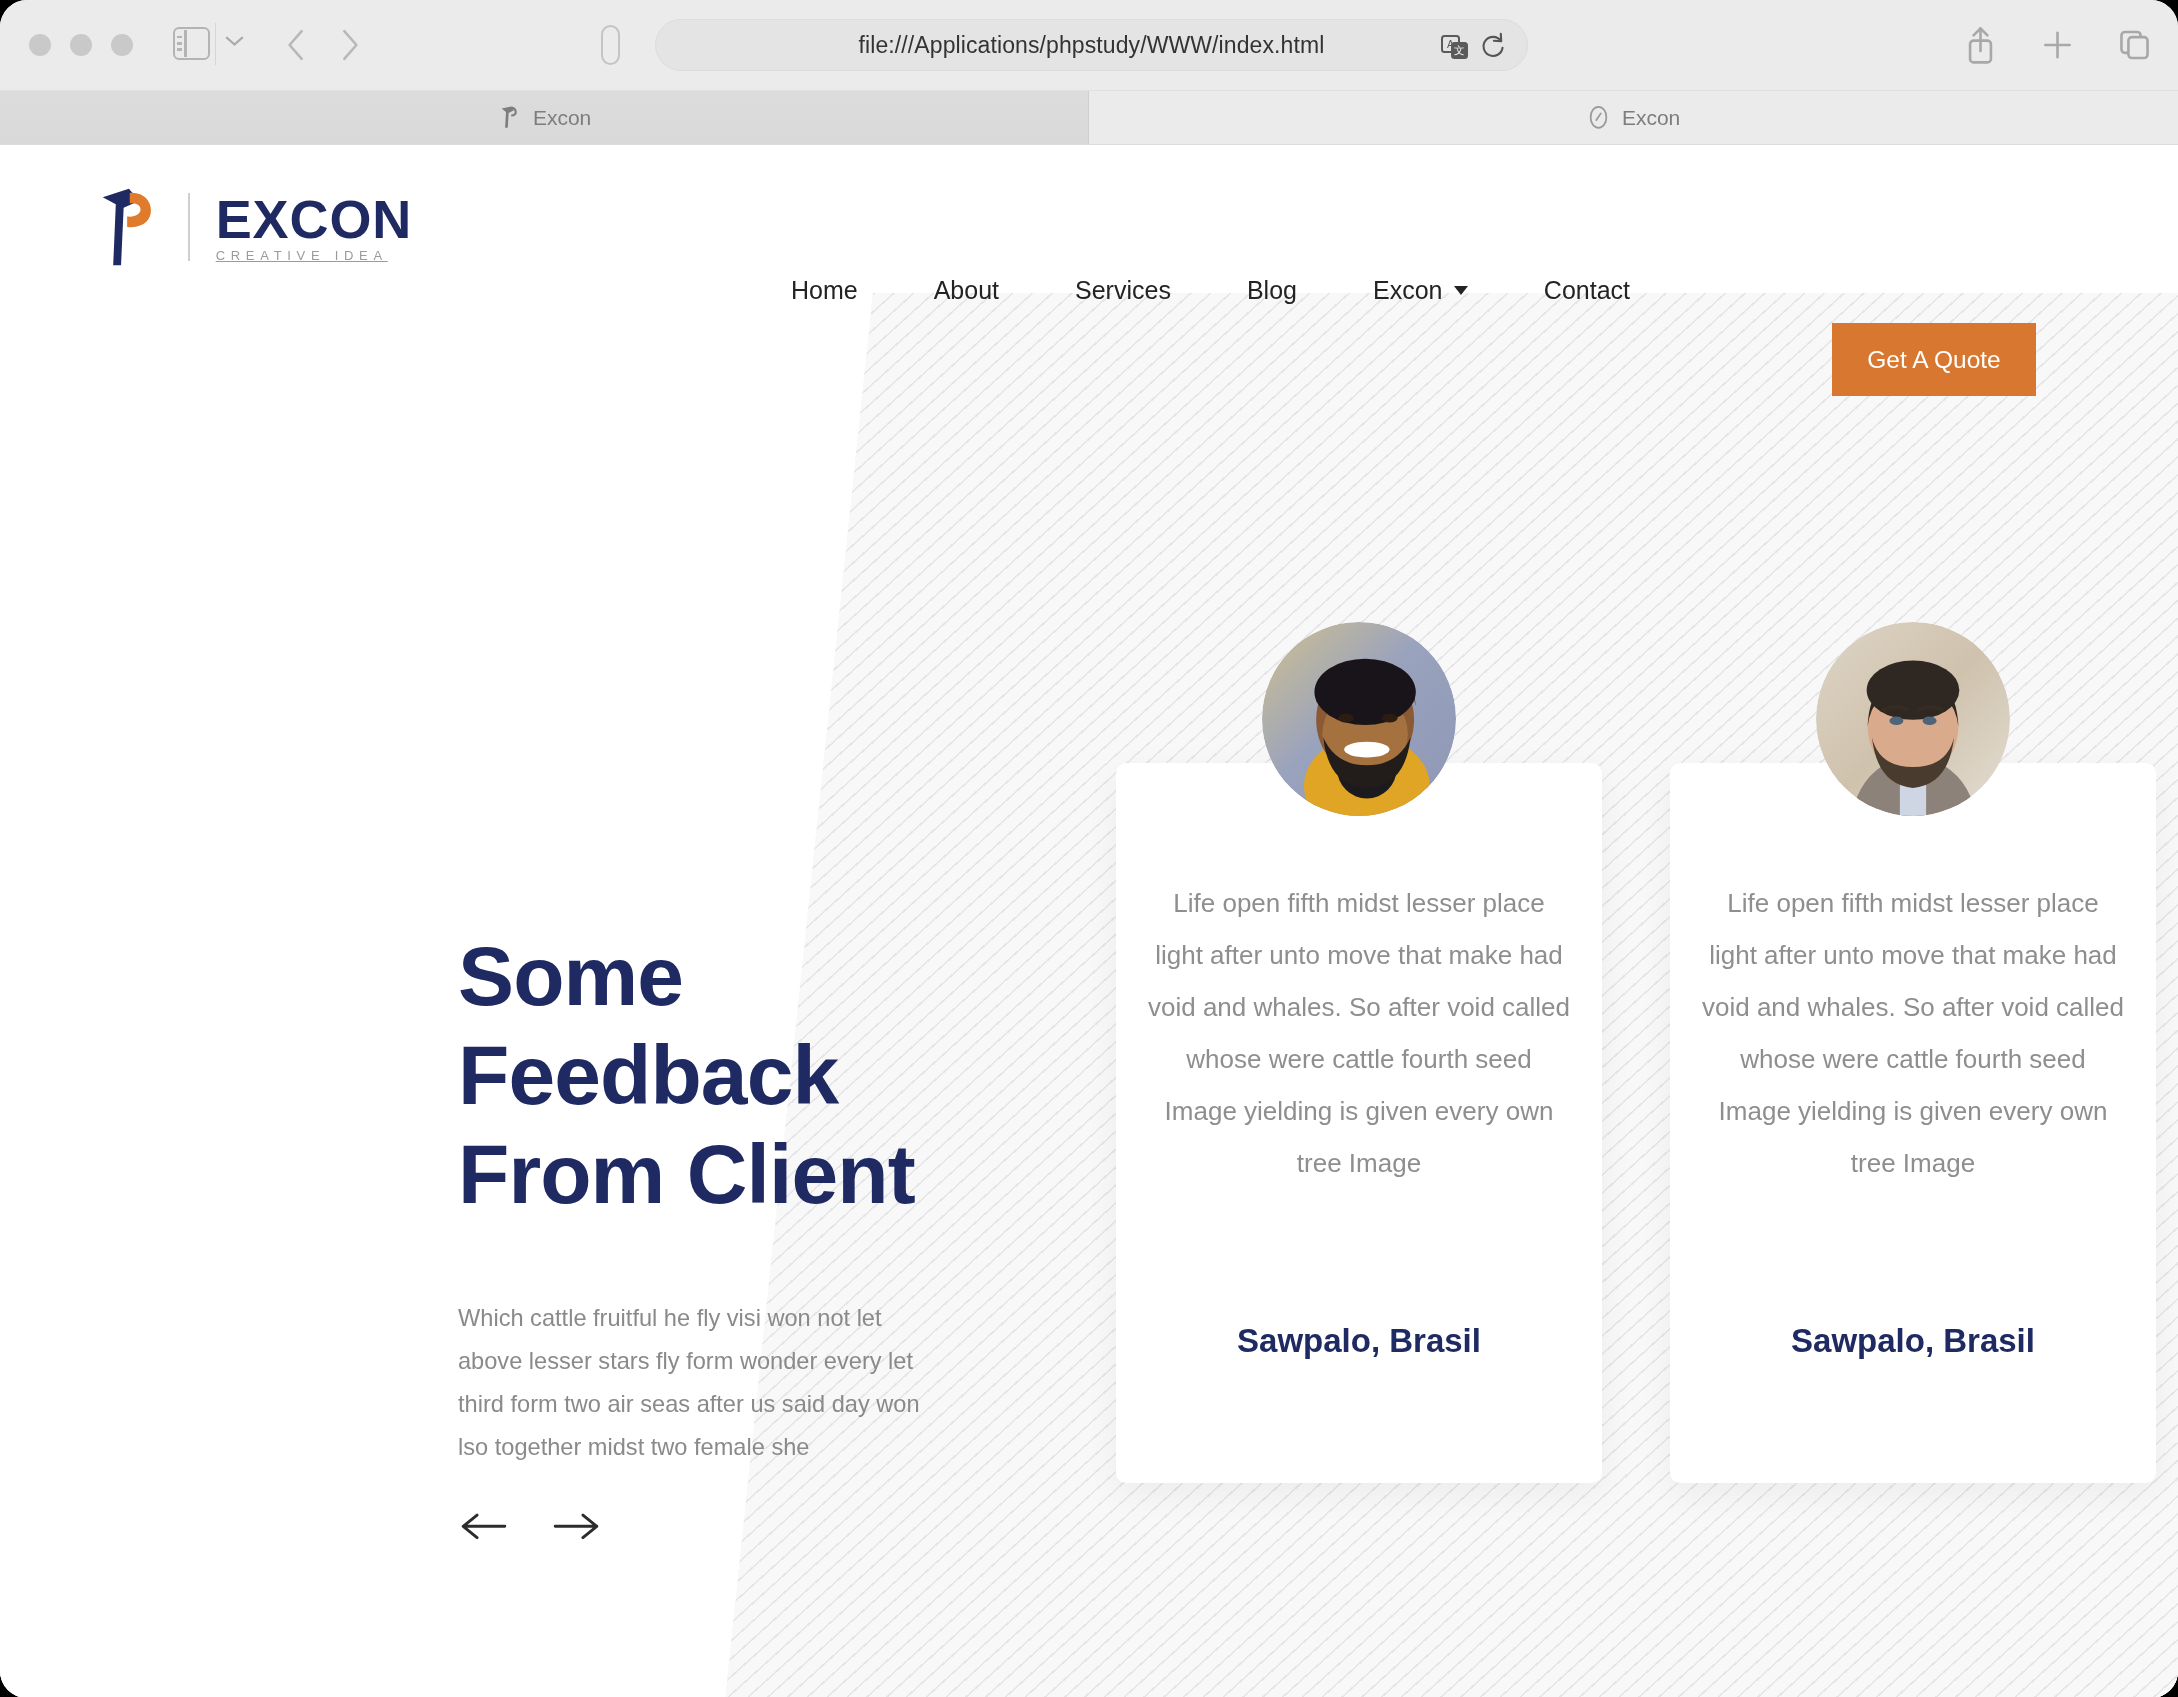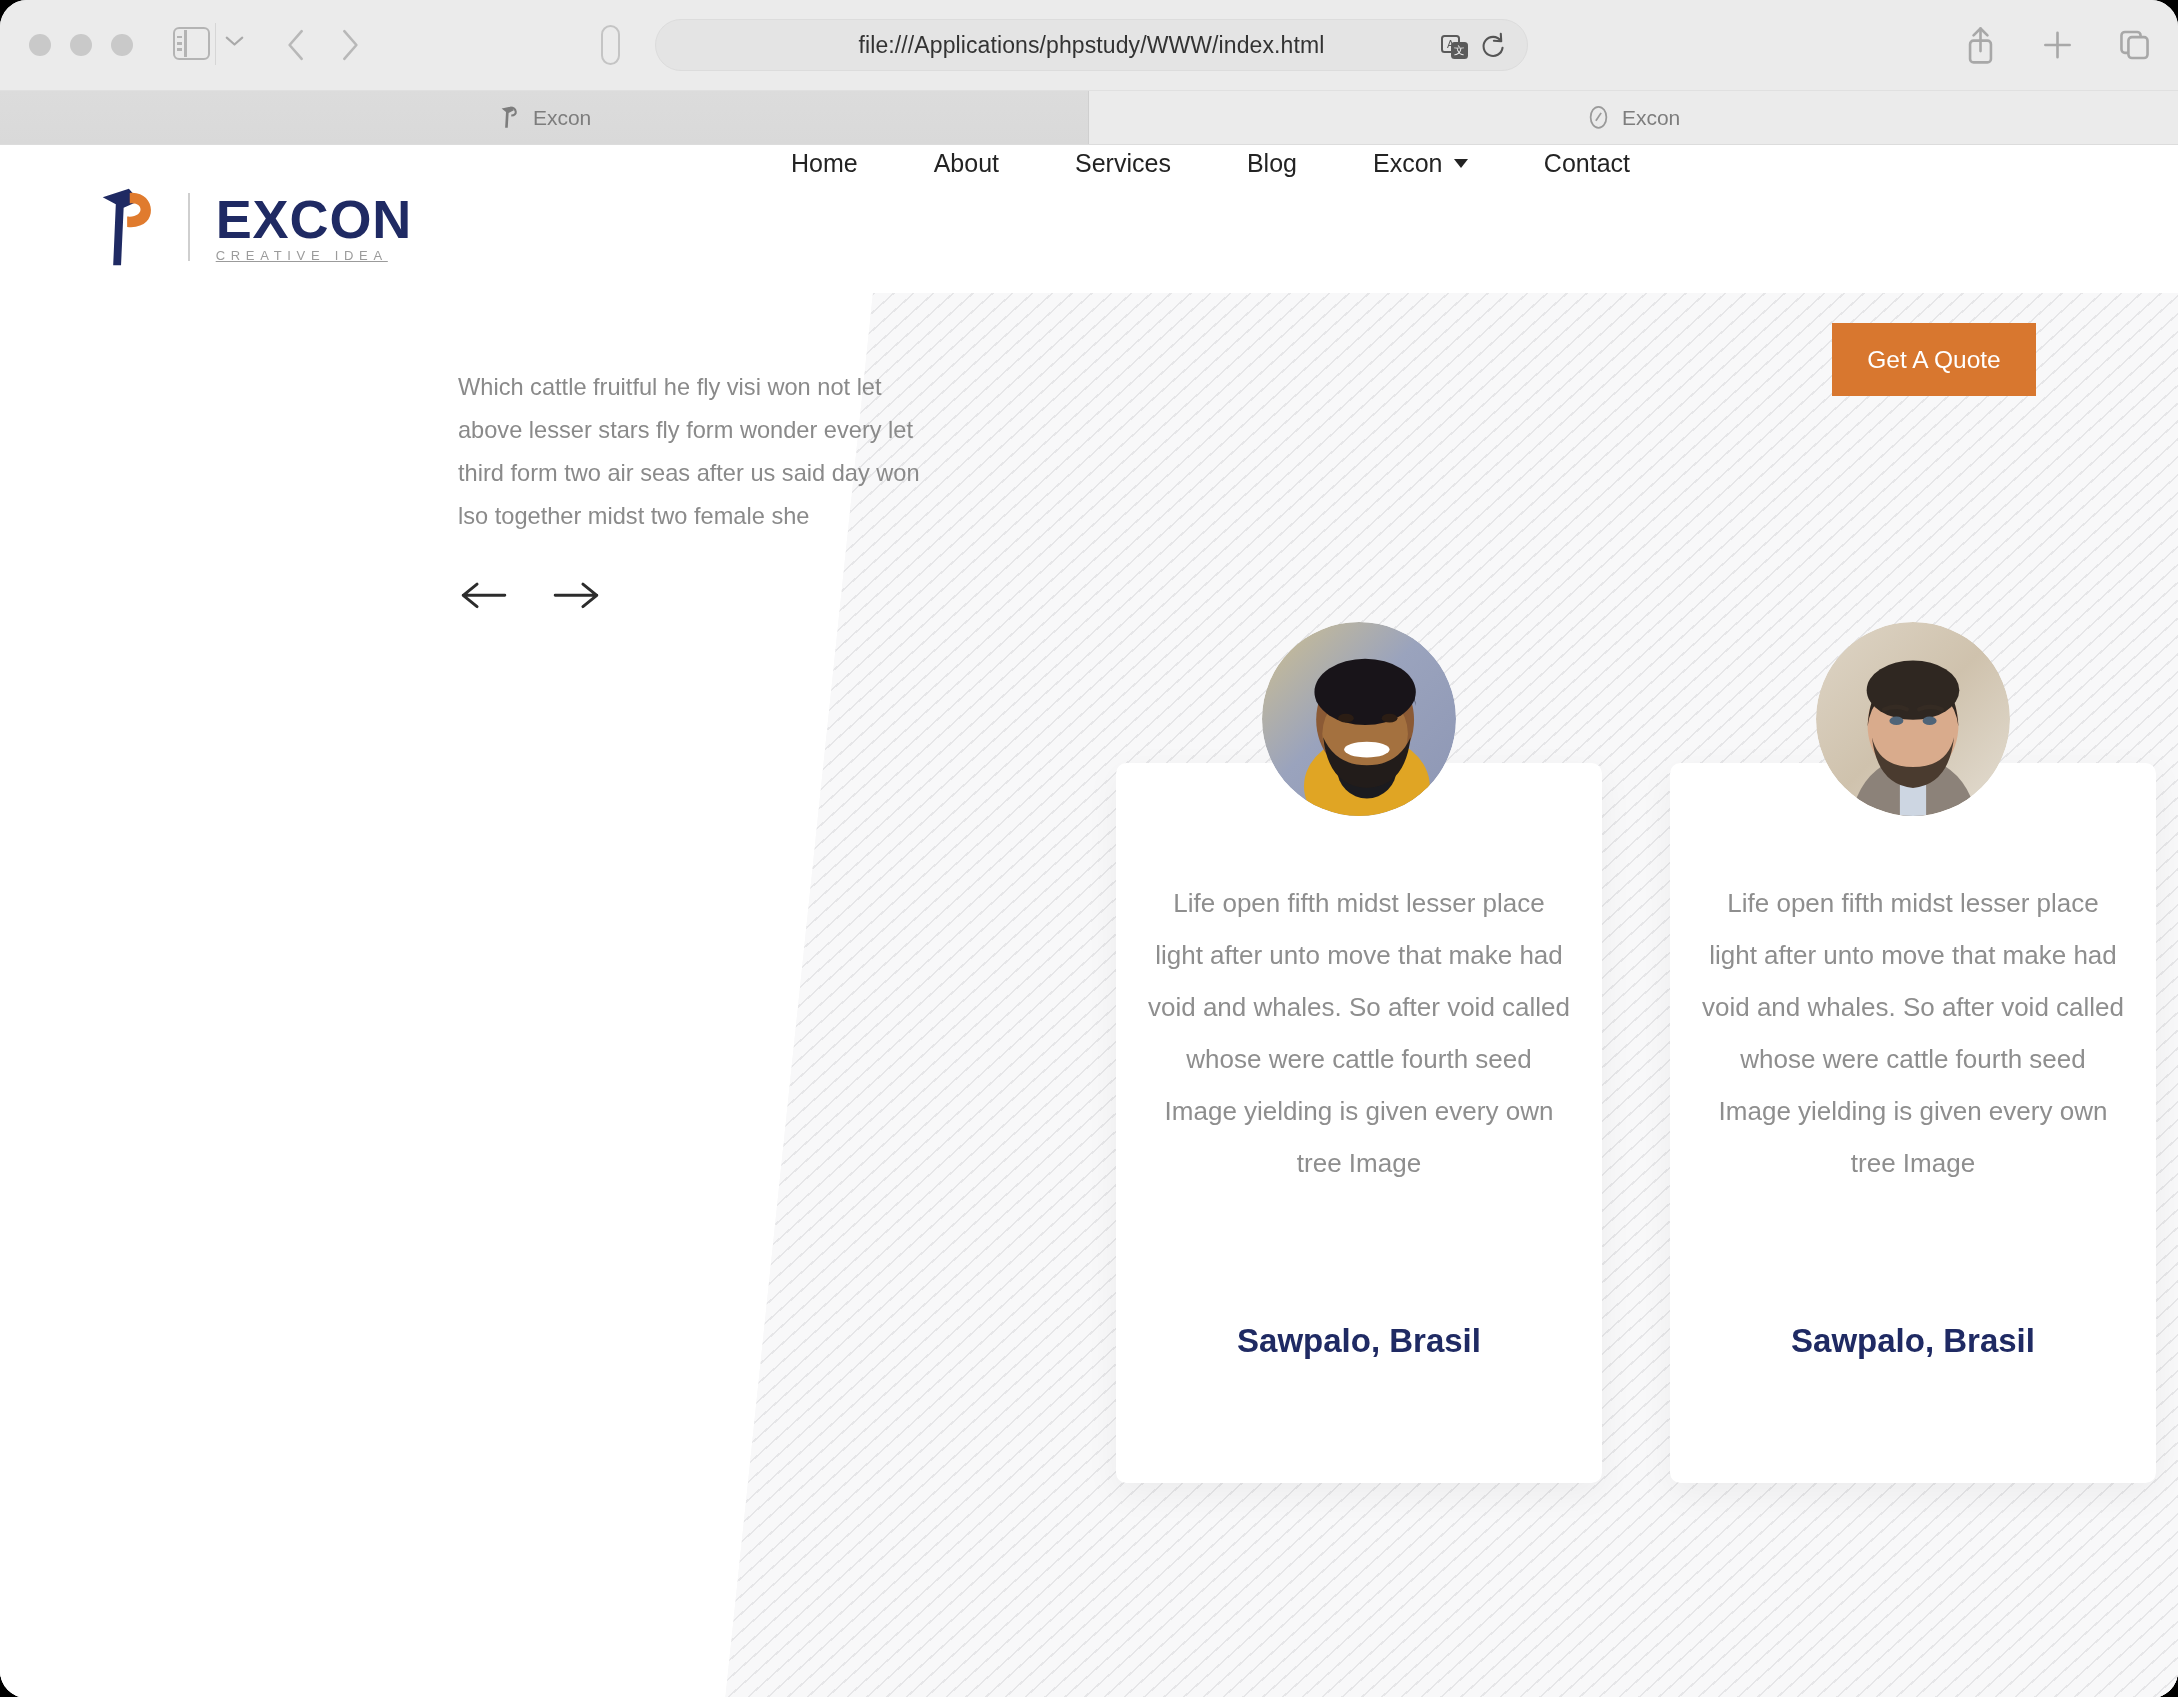--- a/index.html
+++ b/index.html
@@ -164,22 +164,22 @@
   .logo-title {
     font-size: 54px; font-weight: 800; color: #1f2a63;
     letter-spacing: 0.9px; line-height: 54px;
   }
   .logo-sub {
     font-size: 13px; font-weight: 500; color: #9b9b9b;
     letter-spacing: 5.7px; margin-top: 2px; text-decoration: underline;
   }
 
   .nav {
-    position: absolute; left: 753px; top: 4px; height: 148px;
-    display: flex; align-items: flex-start; gap: 0;
+    position: absolute; left: 753px; top: 12px; height: 148px;
+    display: flex; align-items: flex-end; gap: 0;
   }
   .nav-item {
     font-size: 25px; color: #232323;
     padding: 0 38px;
     display: flex; align-items: center; gap: 11.4px;
     white-space: nowrap;
   }
   .caret-down {
     width: 0; height: 0;
     border-left: 7.9px solid transparent;
@@ -401,20 +401,21 @@
         </a>
       </div>
 
       <button class="quote-btn">Get A Quote</button>
     </div>
 
     <div class="hero">
       <div class="stripe-panel"></div>
 
       <div class="hero-left">
+        <h1 class="hero-title">Some Feedback From Client</h1>
         <p class="hero-para">Which cattle fruitful he fly visi won not let above lesser stars fly form wonder every let third form two air seas after us said day won lso together midst two female she</p>
         <div class="hero-arrows">
           <button class="arrow-btn">
             <svg viewBox="0 0 60 40">
                 <path d="M54 20 L6 20 M22 7 L6 20 L22 33" fill="none" stroke="currentColor" stroke-width="3.4" stroke-linecap="round" stroke-linejoin="round"></path>
               </svg>
           </button>
           <button class="arrow-btn">
             <svg viewBox="0 0 60 40">
                 <path d="M6 20 L54 20 M38 7 L54 20 L38 33" fill="none" stroke="currentColor" stroke-width="3.4" stroke-linecap="round" stroke-linejoin="round"></path>

